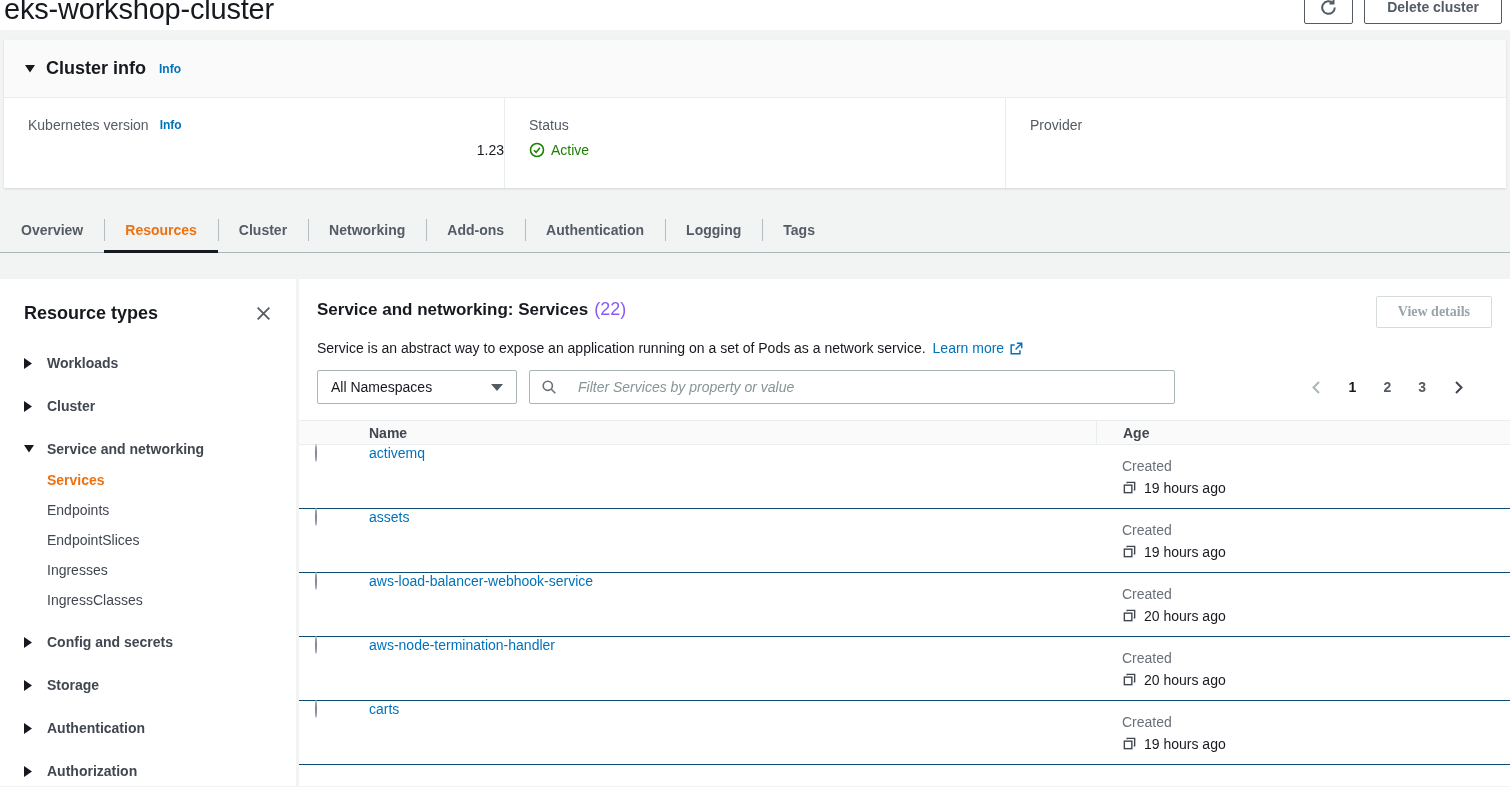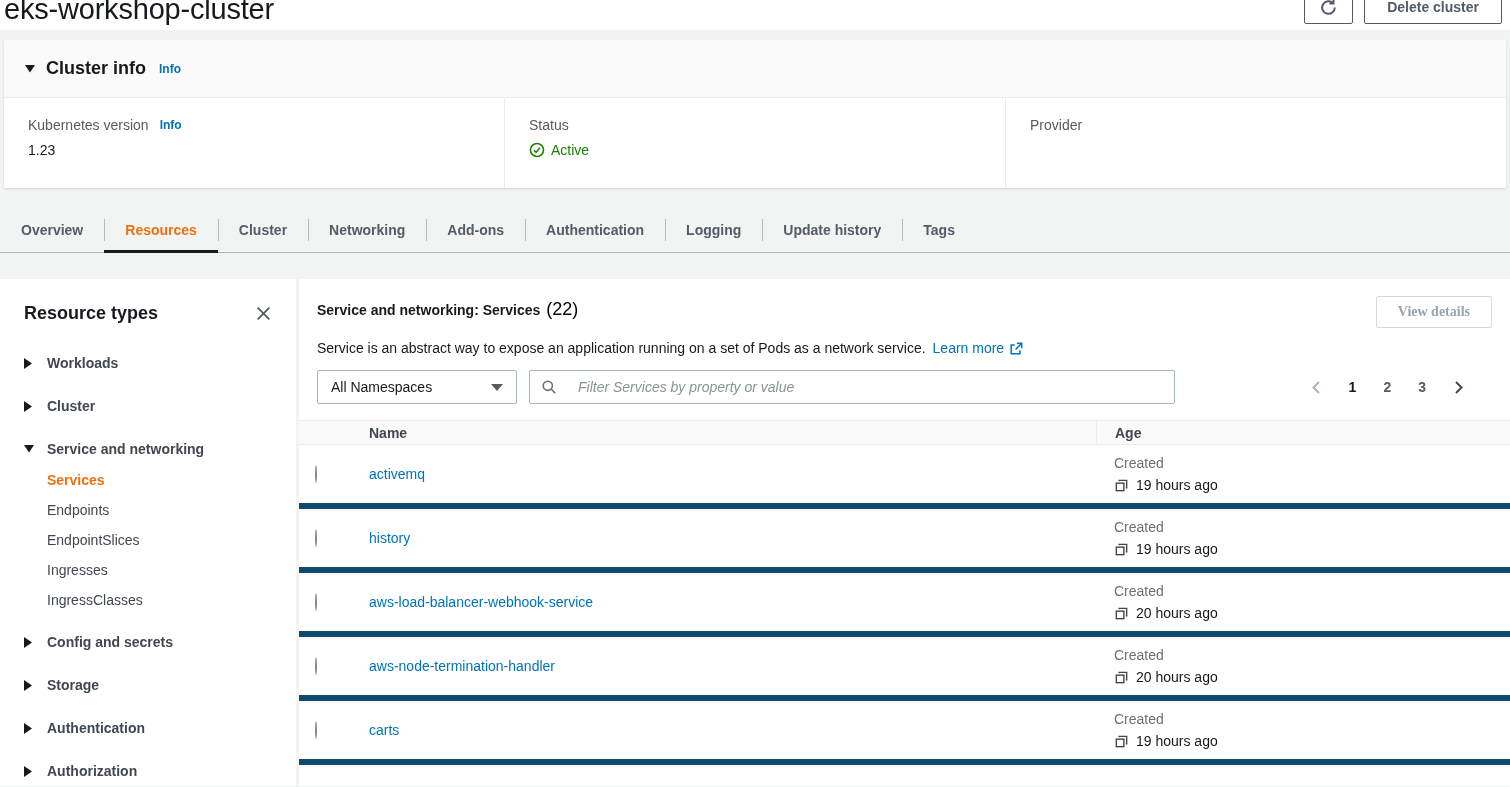--- a/index.html
+++ b/index.html
@@ -15,21 +15,21 @@
   .top-bar { background:#fff; height:30px; position:relative; padding-left:4px; }
   .page-title { margin:0; font-size:29px; font-weight:400; color:#16191f; position:relative; top:-7px; letter-spacing:-0.2px; }
   .top-actions { position:absolute; top:-10px; right:8px; display:flex; gap:11px; }
   .btn { background:#fff; border:1px solid #545b64; border-radius:2px; height:34px;
          display:flex; align-items:center; justify-content:center;
          font-weight:700; font-size:14px; color:#545b64; cursor:pointer; font-family:inherit; }
   .btn-refresh { width:49px; }
   .btn-delete { padding:0 22px; }
 
   
-  .cluster-panel { margin:10px 4px 0; background:#fff; box-shadow:0 1px 2px rgba(0,0,0,.12); }
+  .cluster-panel { margin:10px 4px 0; background:#fff; box-shadow:0 1px 2px rgba(0,0,0,.12);text-align:right; }
   .panel-header { height:58px; display:flex; align-items:center; padding:0 21px; background:#fafafa; border-bottom:1px solid #eaeded; }
   .panel-title { font-size:18px; font-weight:700; margin-left:11px; }
   .info-link { color:#0073bb; font-size:12px; font-weight:700; margin-left:13px; }
   .panel-body { display:flex; height:90px; background:#fff; }
   .field-col { flex:1; padding:19px 0 0 24px; }
   .field-col + .field-col { border-left:1px solid #eaeded; }
   .field-label { font-size:14px; color:#545b64; display:flex; align-items:center; gap:11px; }
   .field-value { margin-top:9px; font-size:14px; color:#16191f; }
   .status-value { display:flex; align-items:center; gap:6px; color:#1d8102; }
 
@@ -50,22 +50,22 @@
   .nav { margin-top:31px; }
   .nav-group { display:flex; align-items:center; gap:13px; margin-bottom:27px; font-weight:700; font-size:14px; color:#414750; cursor:pointer; height:16px; }
   .tri { width:10px; flex:none; display:flex; }
   .nav-sub { list-style:none; margin:4px 0 26px 23px; padding:0; }
   .nav-sub li { font-size:14px; color:#414750; height:16px; margin-bottom:14px; cursor:pointer; }
   .nav-sub li.active { color:#ec7211; font-weight:700; }
 
   .main { flex:1; background:#fff; padding-top:20px; display:flex; flex-direction:column; overflow:hidden; }
   .main-top { padding:0 18px; }
   .main-head { display:flex; justify-content:space-between; align-items:flex-start; }
-  .main-title { font-size:14px; font-weight:700; margin:0; display:inline; }
-  .count { color:#000000; font-weight:400; font-size:18px; margin-left:6px; }
+  .main-title { font-size:17px; font-weight:700; margin:0; display:inline; }
+  .count { color:#8b5cf6; font-weight:400; font-size:18px; margin-left:6px; }
   .view-details { height:32px; padding:0 21px; border:1px solid #d5dbdb; border-radius:2px; background:#fff;
                   color:#99a4aa; font-weight:700; font-size:14px; font-family:Liberation Serif, serif; margin-top:-3px; }
   .desc { margin-top:12px; font-size:14px; color:#16191f; line-height:17px; }
   .learn-more { color:#0073bb; margin-left:7px; display:inline-flex; align-items:center; gap:5px; }
 
   .filter-row { display:flex; align-items:center; margin-top:13px; }
   .ns-select { width:200px; height:34px; border:1px solid #aab7b8; border-radius:2px; background:#fff;
                display:flex; align-items:center; justify-content:space-between; padding:0 13px; cursor:pointer; }
   .search-box { width:646px; height:34px; border:1px solid #aab7b8; border-radius:2px; background:#fff;
                 display:flex; align-items:center; padding:0 11px; margin-left:12px; }
@@ -74,23 +74,23 @@
   .pagination { margin-left:auto; display:flex; align-items:center; gap:27px; padding-right:27px; font-size:14px; color:#545b64; }
   .page-chevron { display:flex; cursor:pointer; }
   .page-num { cursor:pointer; font-weight:700; }
   .page-num.current { color:#16191f; }
 
   .table { margin-top:16px; }
   .thead { display:flex; align-items:center; height:25px; background:#fafafa; border-top:1px solid #eaeded; border-bottom:1px solid #eaeded;
            font-weight:700; font-size:14px; color:#414750; }
   .col-radio { width:50px; flex:none; }
   .col-name { flex:1; padding-left:20px; }
-  .col-age  { width:414px; flex:none; padding-left:18px; align-self:stretch; display:flex; align-items:center;margin-left:40px; }
+  .col-age  { width:414px; flex:none; padding-left:26px; align-self:stretch; display:flex; align-items:center;margin-left:40px; }
   .thead .col-age { border-left:1px solid #eaeded; }
-  .row { display:flex; align-items:center; height:64px; border-bottom:6px solid #0c4a6e; background:#fff; }
+  .row { display:flex; align-items:flex-start; height:64px; border-bottom:1px solid #0c4a6e; background:#fff; }
   .radio { width:17px; height:17px; border-radius:50%; border:1px solid #848b93; margin-left:16px; background:#fff; cursor:pointer; }
   .svc-link { color:#0073bb; font-size:14px; cursor:pointer; }
   .age-cell { display:flex; flex-direction:column; justify-content:center; gap:6px; }
   .created { color:#687078; font-size:14px; }
   .age-line { display:flex; align-items:center; gap:7px; font-size:14px; color:#16191f; }
 </style>
 </head>
 <body>
 
 <div class="top-bar">
@@ -145,21 +145,20 @@
 </div>
 
 <div class="tabs">
   <div class="tab">Overview</div>
   <div class="tab active">Resources</div>
   <div class="tab">Cluster</div>
   <div class="tab">Networking</div>
   <div class="tab">Add-ons</div>
   <div class="tab">Authentication</div>
   <div class="tab">Logging</div>
-  <div class="tab">Update history</div>
   <div class="tab">Tags</div>
 </div>
 
 <div class="content">
 
   <div class="sidebar">
     <div class="sidebar-head">
       <h2 class="sidebar-title">Resource types</h2>
       <span class="close-btn">
         <svg width="17" height="17" viewBox="0 0 16 16" stroke="#545b64" stroke-width="1.7">
@@ -311,21 +310,21 @@
                   </svg>
                 </span>
                 <span>19 hours ago</span>
               </span>
         </div>
           </div>
       </div>
 
       <div class="row">
         <div class="col-radio"><span class="radio"></span></div>
-        <div class="col-name"><a href="#" class="svc-link">history</a></div>
+        <div class="col-name"><a href="#" class="svc-link">assets</a></div>
         <div class="col-age">
             <div class="age-cell">
           <span class="created">Created</span>
           <span class="age-line">
                 <span style="display:flex;">
                   <svg width="15" height="15" viewBox="0 0 16 16" fill="none" stroke="#414750" stroke-width="1.5">
                     <rect x="2.5" y="5.5" width="8" height="8"></rect>
                     <path d="M5.5 3.5v-1h8v8h-1"></path>
                   </svg>
                 </span>

